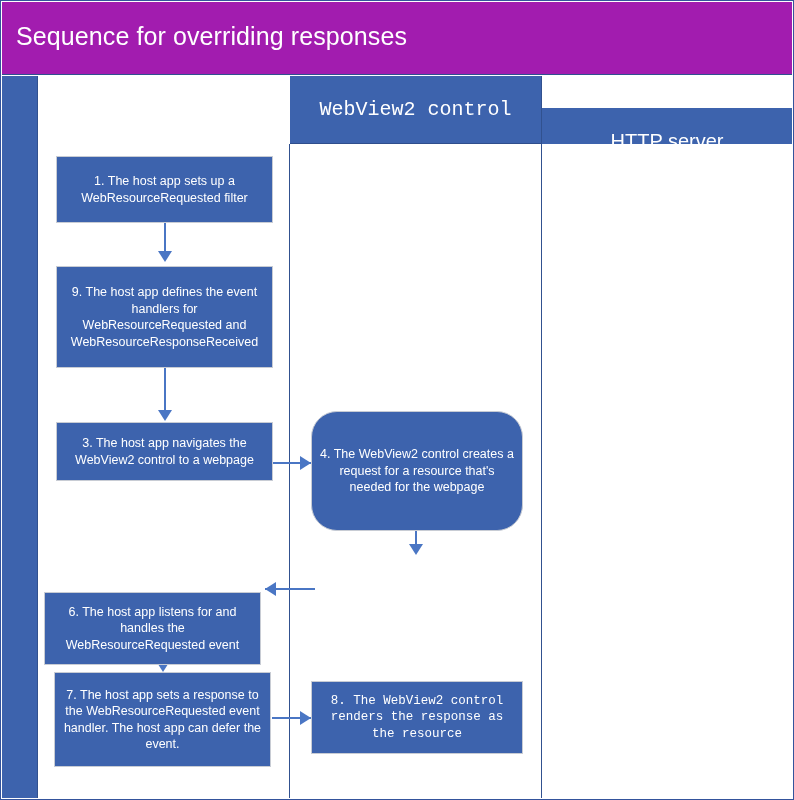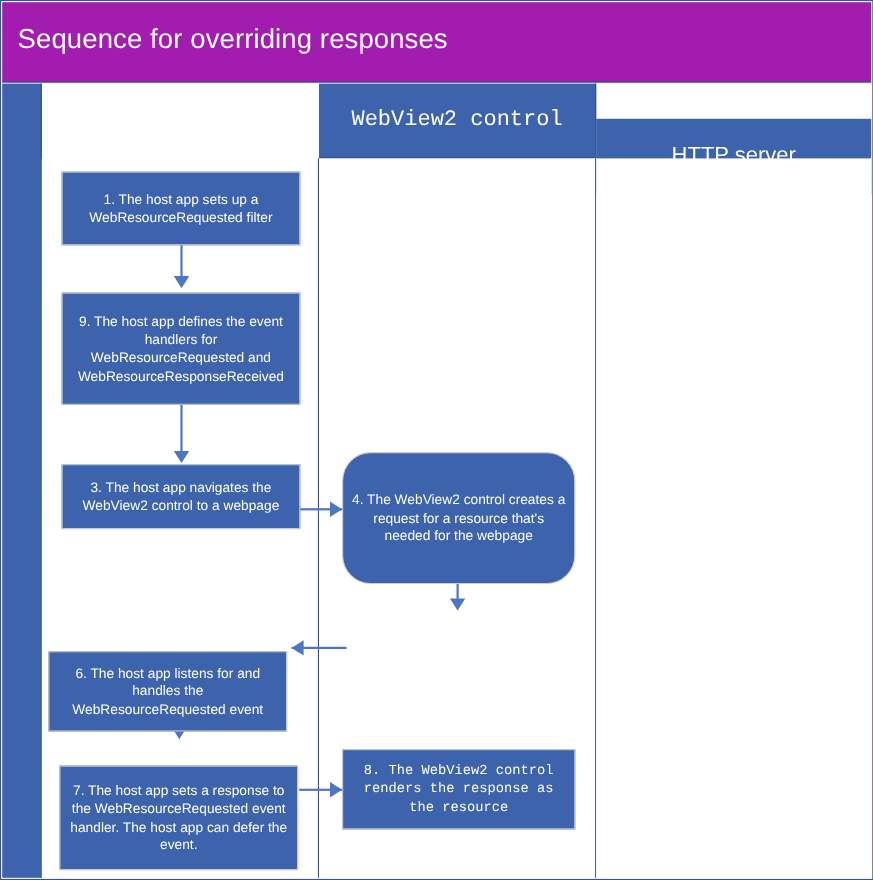--- a/index.html
+++ b/index.html
@@ -203,21 +203,21 @@
 
   <div class="node" style="left:310px; top:410px; width:212px; height:120px;border-radius:26px;">
     <span>4. The WebView2 control creates a request for a resource that's needed for the webpage</span>
   </div>
 
 
   <div class="node" style="left:43px; top:551px; width:217px; height:73px;margin-top:40px;">
     <span>6. The host app listens for and handles the WebResourceRequested event</span>
   </div>
 
-  <div class="node" style="left:53px; top:671px; width:217px; height:95px;margin-top:24px;">
+  <div class="node" style="left:53px; top:671px; width:217px; height:95px;">
     <span>7. The host app sets a response to the WebResourceRequested event handler. The host app can defer the event.</span>
   </div>
 
   <div class="node" style="left:310px; top:680px; width:212px; height:73px;font-family:Liberation Mono, monospace;">
     <span>8. The WebView2 control renders the response as the resource</span>
   </div>
 
 </div>
 
 </body></html>

